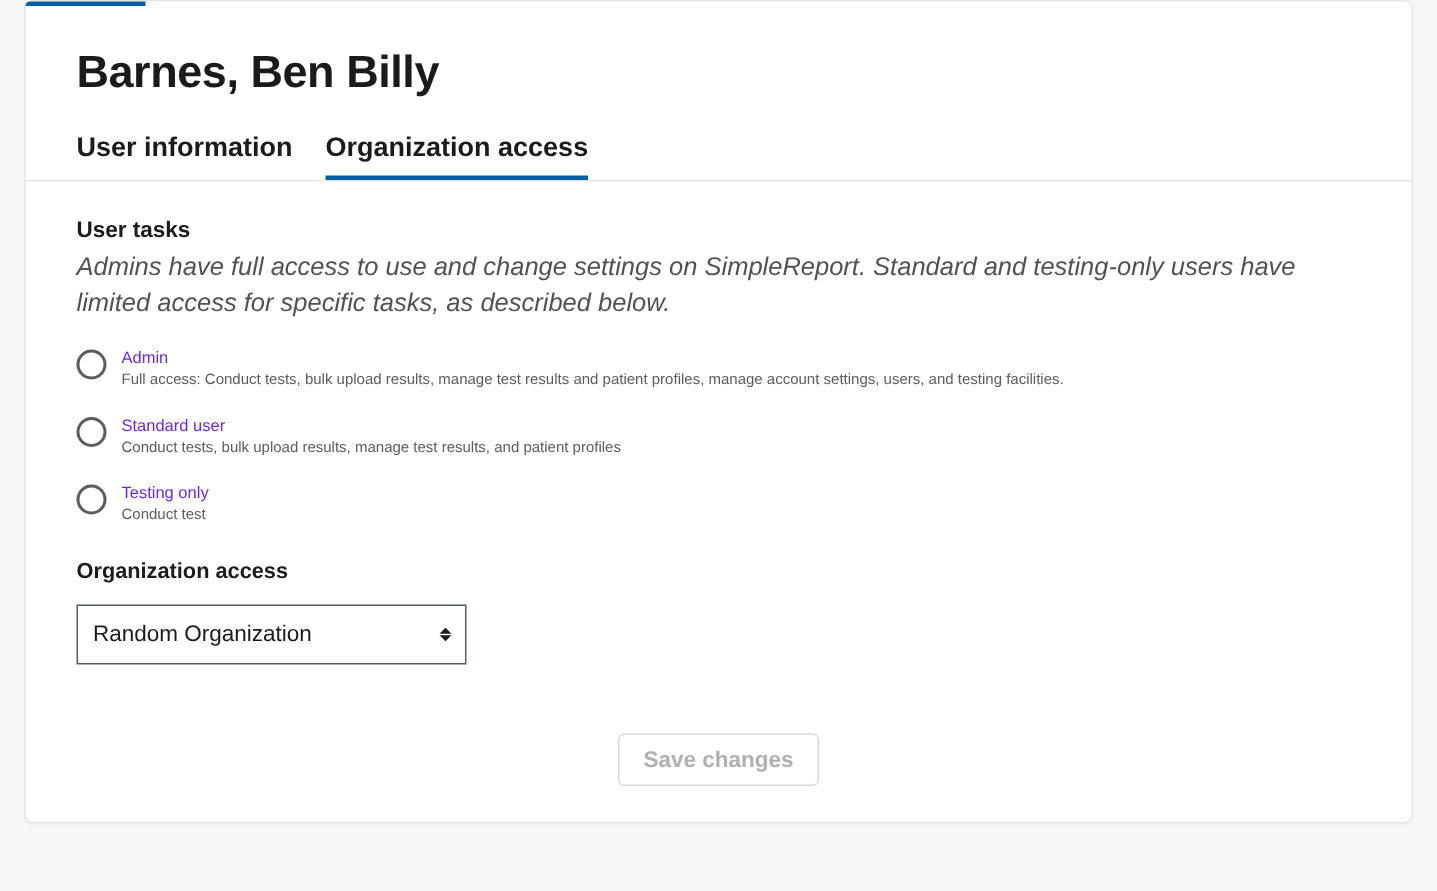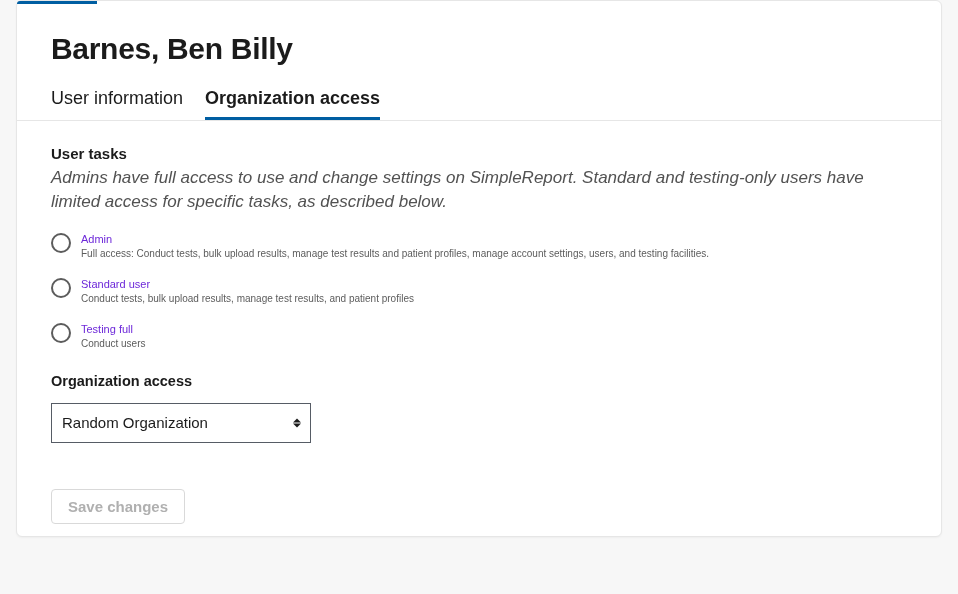--- a/index.html
+++ b/index.html
@@ -26,42 +26,42 @@
     position: relative;
     overflow: visible;
   }
   .top-progress {
     height: 3px;
     width: 80px;
     background: #005ea2;
     border-top-left-radius: 6px;
   }
   .card-inner {
-    padding: 28px 34px 12px 34px;
+    padding: 28px 34px 24px 34px;
   }
   h1.page-title {
     margin: 0 0 22px 0;
     font-size: 30px;
     font-weight: 700;
     letter-spacing: -0.3px;
   }
   .tabs {
     display: flex;
     gap: 22px;
     border-bottom: 1px solid #e6e6e6;
     margin: 0 -34px 24px -34px;
     padding: 0 34px;
   }
   .tab {
     font-size: 18px;
     padding-bottom: 8px;
     cursor: pointer;
     border-bottom: 3px solid transparent;
     color: #1b1b1b;
-    font-weight: 400;
+    font-weight: 700;
   }
   .tab.active {
     font-weight: 700;
     border-bottom-color: #005ea2;
   }
   .section-heading {
     font-size: 15px;
     font-weight: 700;
     margin: 10px 0 2px 0;
   }
@@ -136,21 +136,21 @@
   }
   .caret-up, .caret-down {
     width: 0; height: 0;
     border-left: 4px solid transparent;
     border-right: 4px solid transparent;
   }
   .caret-up   { border-bottom: 4px solid #1b1b1b; }
   .caret-down { border-top: 4px solid #1b1b1b; }
   .actions {
     display: flex;
-    justify-content: flex-start;
+    justify-content: center;
     margin-top: 46px;
   }
   .save-btn {
     border: 1px solid #d9d9d9;
     background: #ffffff;
     color: #b0b0b0;
     font-weight: 700;
     font-size: 15px;
     padding: 8px 16px;
     border-radius: 4px;
@@ -190,22 +190,22 @@
             <div class="radio-circle"></div>
             <div class="radio-labels">
               <div class="radio-title">Standard user</div>
               <div class="radio-sub">Conduct tests, bulk upload results, manage test results, and patient profiles</div>
             </div>
           </div>
 
           <div class="radio-item">
             <div class="radio-circle"></div>
             <div class="radio-labels">
-              <div class="radio-title">Testing full</div>
-              <div class="radio-sub">Conduct users</div>
+              <div class="radio-title">Testing only</div>
+              <div class="radio-sub">Conduct test</div>
             </div>
           </div>
 
         </div>
       </div>
 
       <div class="org-label">Organization access</div>
 
       <div class="select-wrap">
         <button class="select" type="button" style="text-align:left;">Random Organization</button>

